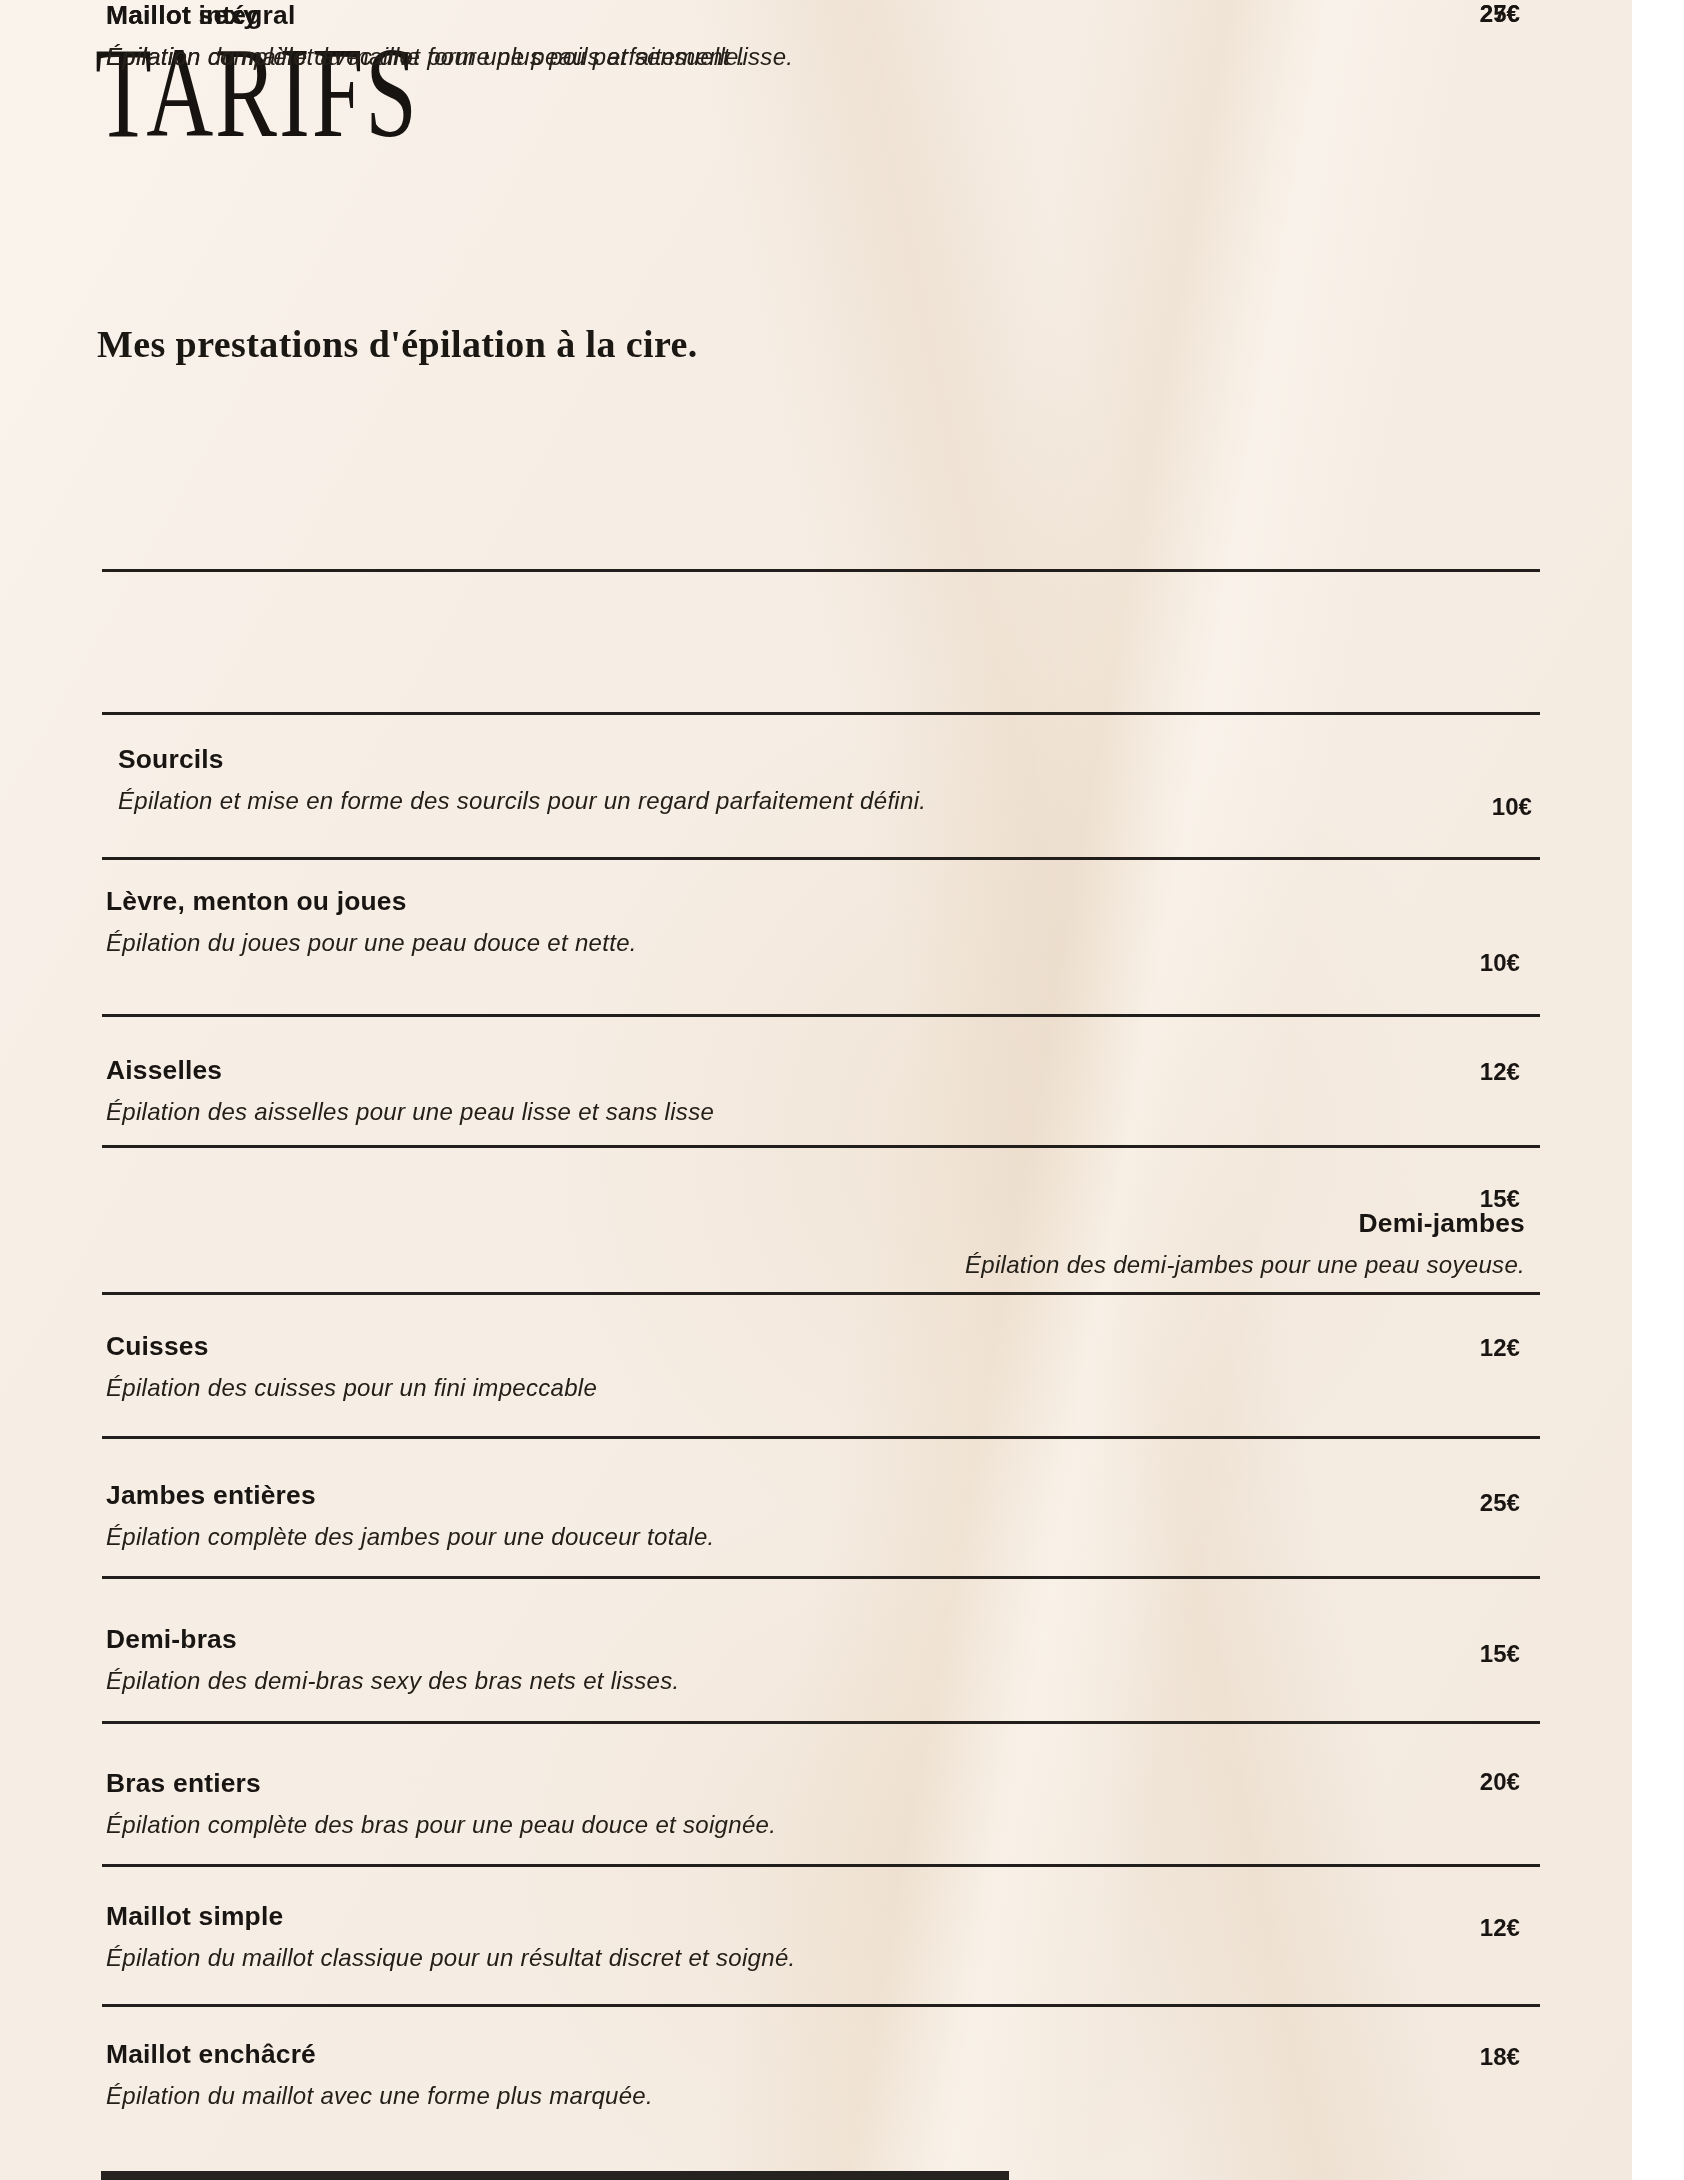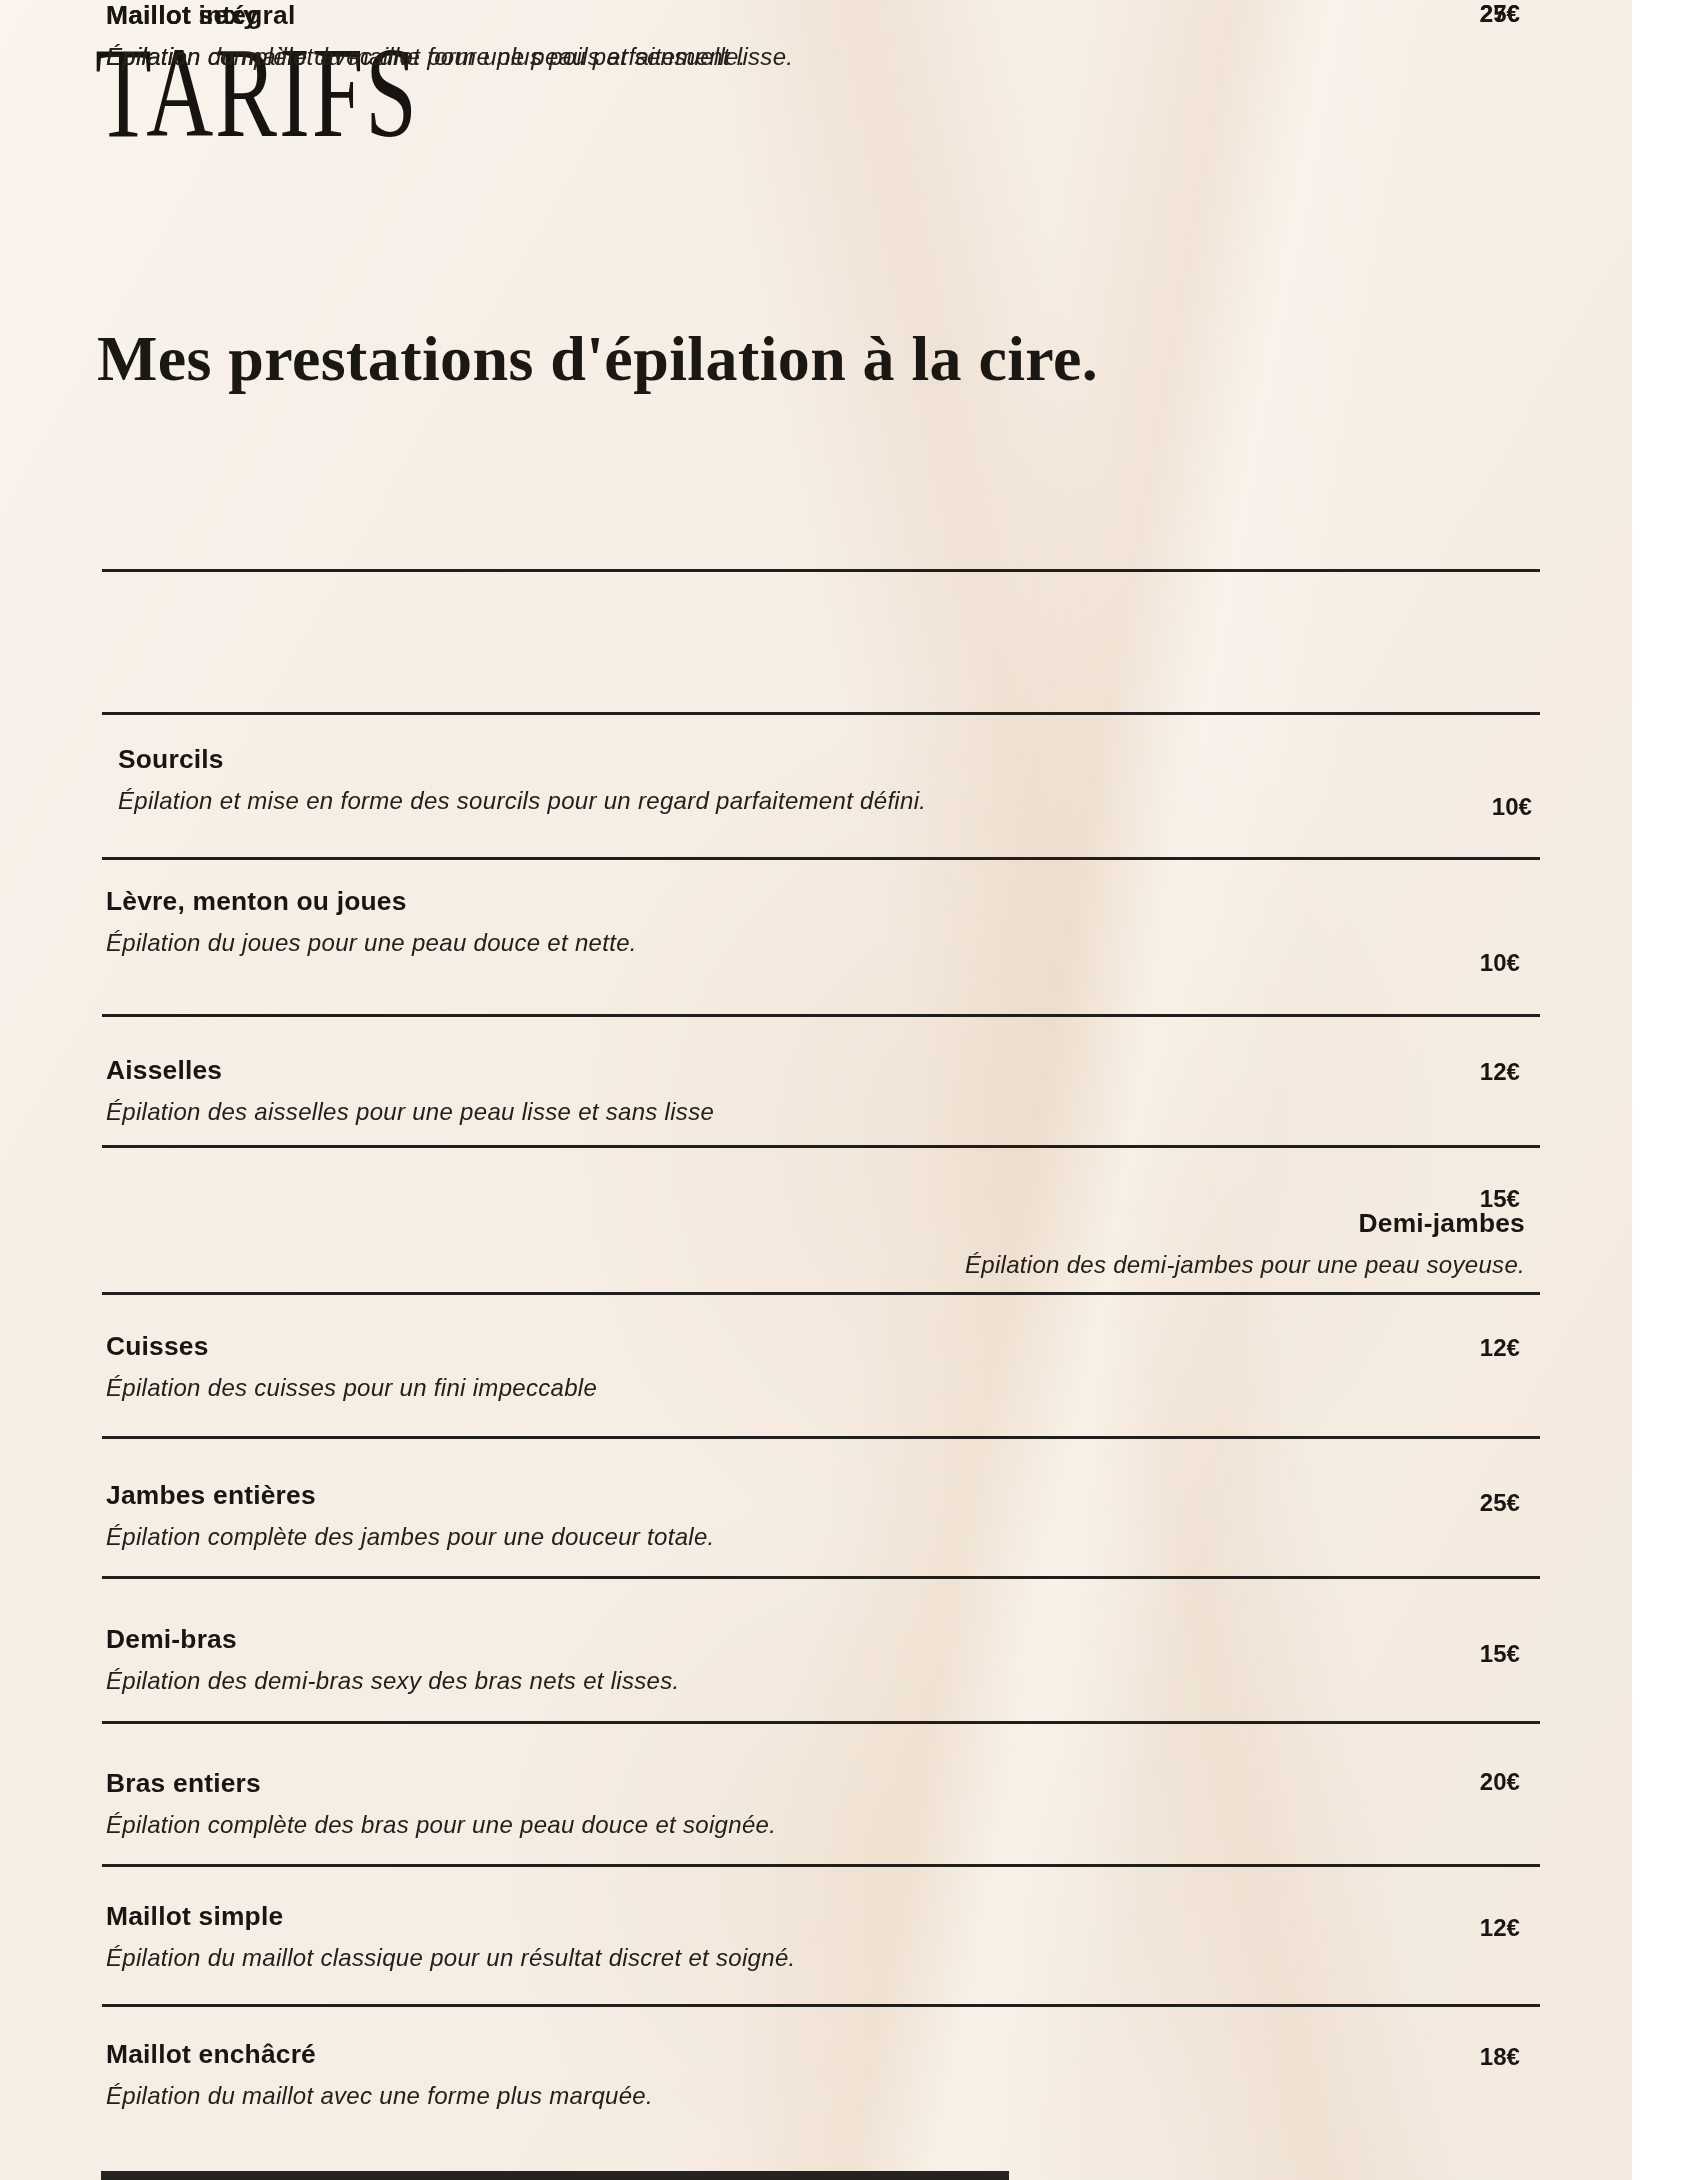--- a/index.html
+++ b/index.html
@@ -33,21 +33,21 @@
     transform-origin: left top;
     color: #171310;
     white-space: nowrap;
   }
   .subtitle {
     position: absolute;
     left: 97px;
     top: 322px;
     font-family: "Liberation Serif", serif;
     font-weight: 700;
-    font-size: 64px;
+    font-size: 38px;
     letter-spacing: 0.4px;
     color: #1b1713;
     white-space: nowrap;
   }
   .item {
     position: absolute;
     left: 106px;
     width: 1419px;
   }
   .item .name {

